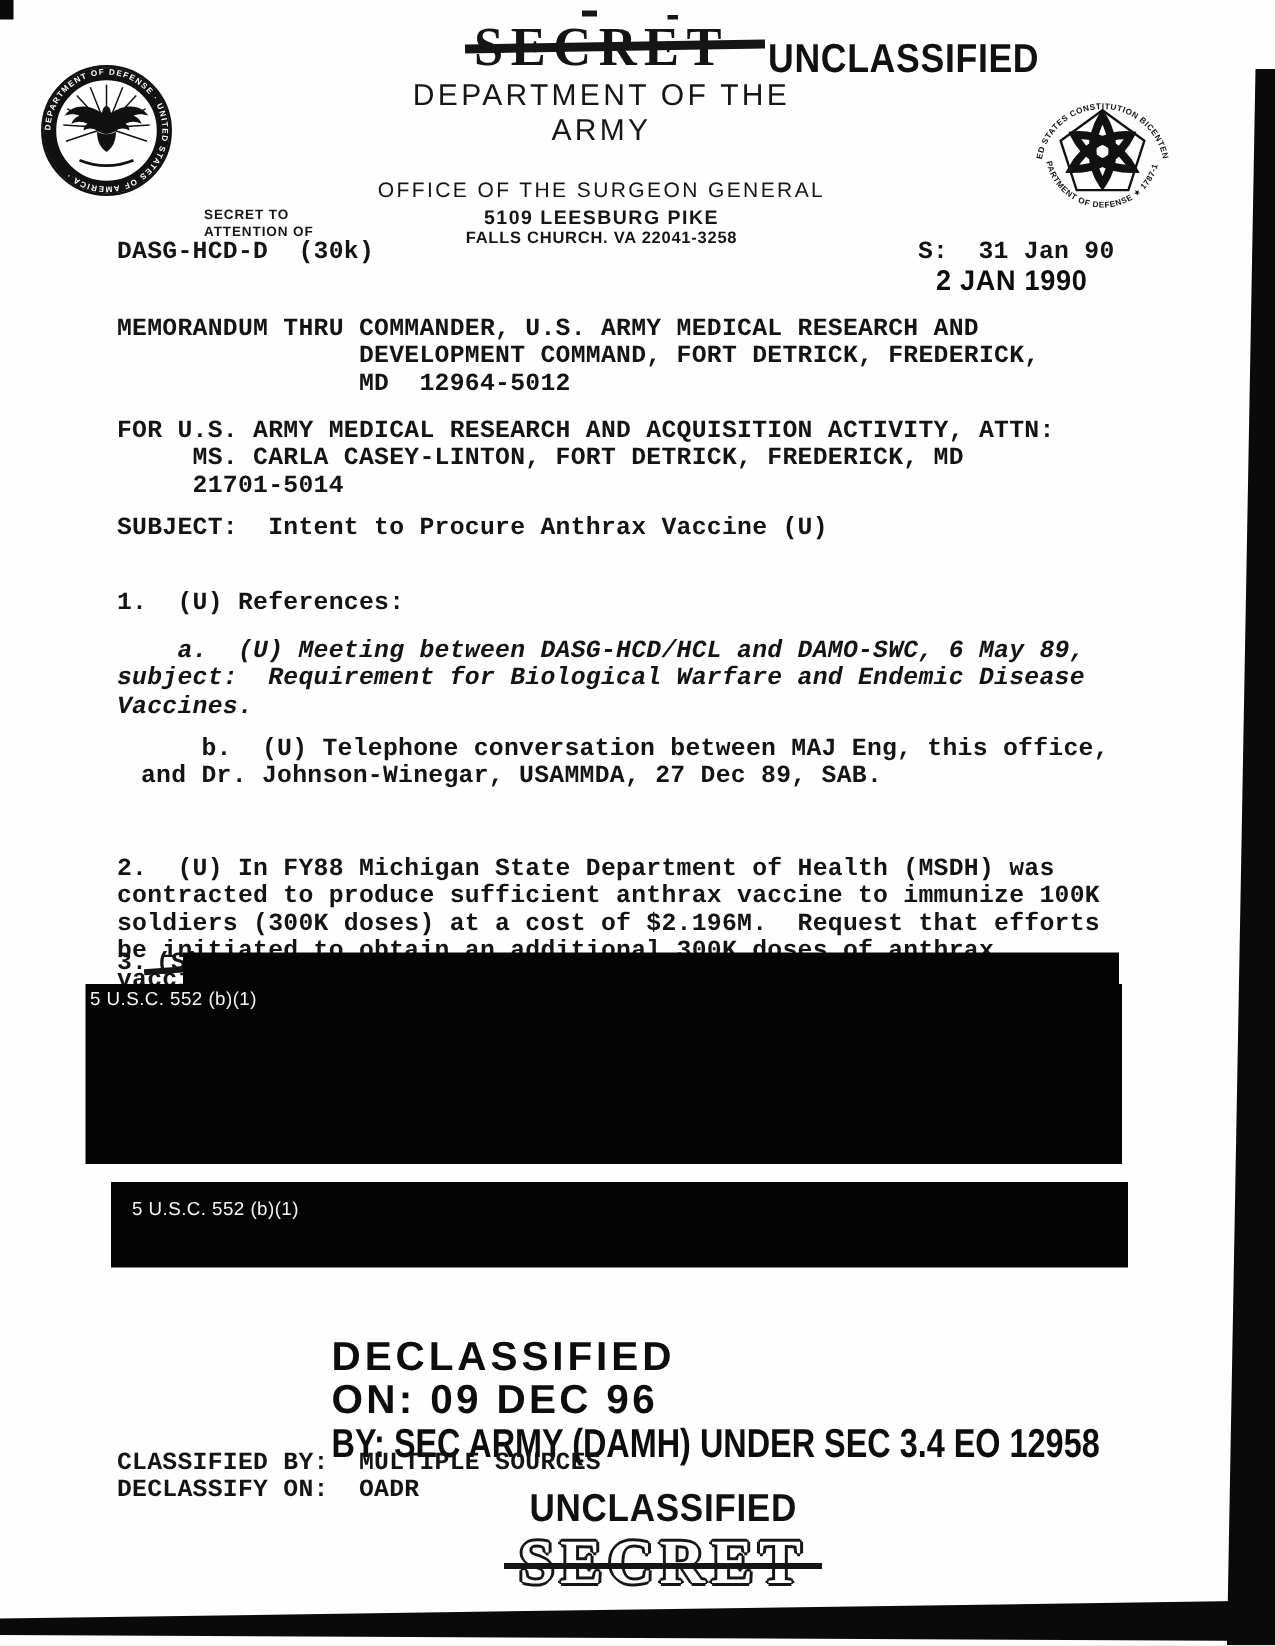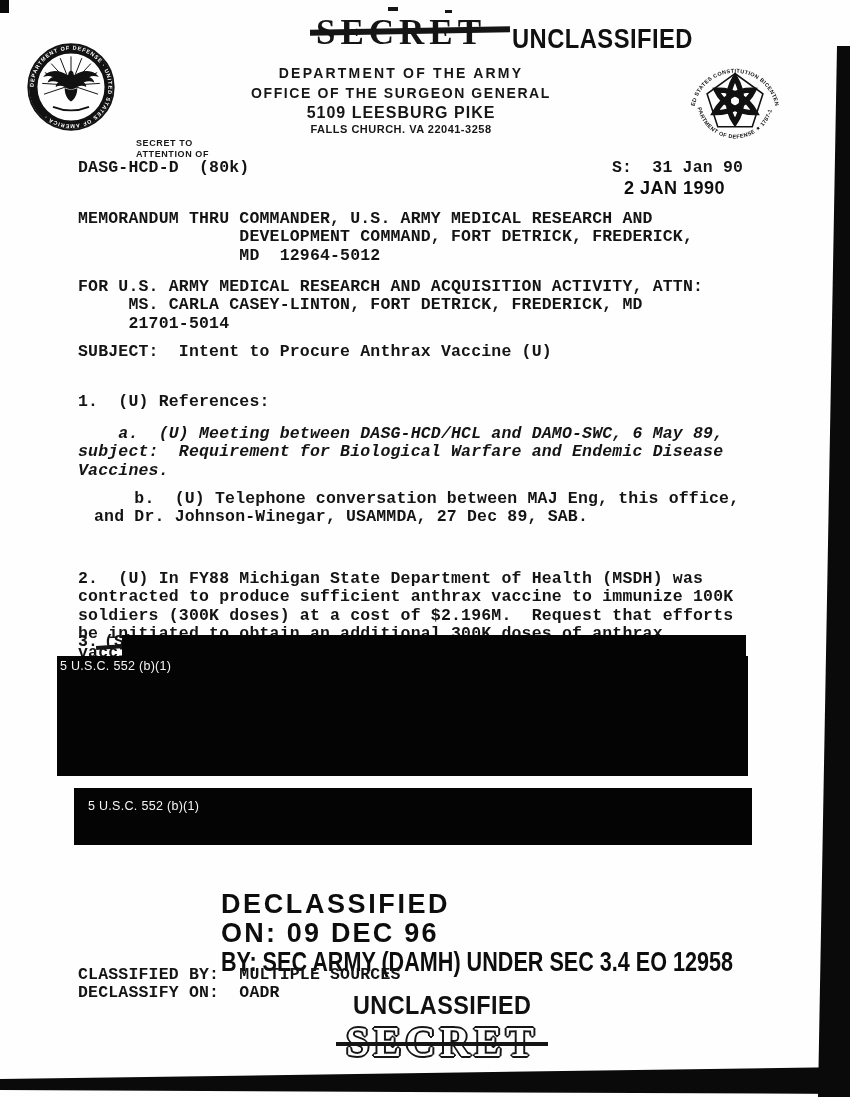--- a/index.html
+++ b/index.html
@@ -16,23 +16,23 @@
   .mono-tight{line-height:15.5px;}
   .stamp-sans{font-family:"Liberation Sans","DejaVu Sans",sans-serif;font-weight:bold;color:#111;}
   .serif-stamp{font-family:"Liberation Serif","DejaVu Serif",serif;font-weight:bold;color:#141414;}
   .strike-line{position:absolute;background:#151515;}
   .redaction{position:absolute;background:#040404;}
   .redaction-label{
     position:absolute;color:#f5f5f5;font-size:12.5px;letter-spacing:0.3px;
     font-family:"Liberation Sans","DejaVu Sans",sans-serif;
   }
   .letterhead{position:absolute;left:240px;top:53px;width:322px;text-align:center;}
-  .lh-dept{font-size:14px;font-weight:bold;letter-spacing:2.2px;margin-top:12px;}
-  .lh-office{font-size:14px;font-weight:bold;letter-spacing:1.6px;margin-top:4px;}
-  .lh-addr1{font-size:16px;font-weight:bold;letter-spacing:1px;margin-top:3px;}
+  .lh-dept{font-size:20px;font-weight:normal;letter-spacing:2.2px;}
+  .lh-office{font-size:14px;font-weight:normal;letter-spacing:1.6px;margin-top:19px;}
+  .lh-addr1{font-size:13px;font-weight:bold;letter-spacing:1px;margin-top:3px;}
   .lh-addr2{font-size:11px;font-weight:bold;letter-spacing:0.5px;margin-top:1px;}
   .reply-to{
     position:absolute;left:136px;top:138px;font-size:9px;font-weight:bold;
     letter-spacing:0.6px;line-height:10.5px;white-space:pre;
   }
   .secret-top{
     position:absolute;left:316px;top:12px;font-size:35px;letter-spacing:5px;
     transform:scaleY(1.05);
   }
   .unclass-top{
@@ -123,21 +123,21 @@
       <g fill="none" stroke="#111" stroke-width="5.4">
         <path d="M50 28 C59 43 59 61 50 74 C41 61 41 43 50 28 Z"></path>
         <path d="M50 28 C59 43 59 61 50 74 C41 61 41 43 50 28 Z" transform="rotate(120 50 52)"></path>
         <path d="M50 28 C59 43 59 61 50 74 C41 61 41 43 50 28 Z" transform="rotate(240 50 52)"></path>
       </g>
     </svg>
   </div>
 
   <div class="reply-to">SECRET TO
 ATTENTION OF</div>
-  <div class="mono abs" style="left:78px;top:159px;">DASG-HCD-D  (80k)</div>
+  <div class="mono abs" style="left:78px;top:159px;">DASG-HCD-D  (30k)</div>
   <div class="mono abs" style="left:612px;top:159px;">S:  31 Jan 90</div>
   <div class="date-stamp">2 JAN 1990</div>
 
   <div class="mono abs" style="left:78px;top:210px;">MEMORANDUM THRU COMMANDER, U.S. ARMY MEDICAL RESEARCH AND
                 DEVELOPMENT COMMAND, FORT DETRICK, FREDERICK,
                 MD  12964-5012</div>
   <div class="mono abs" style="left:78px;top:278px;">FOR U.S. ARMY MEDICAL RESEARCH AND ACQUISITION ACTIVITY, ATTN:
      MS. CARLA CASEY-LINTON, FORT DETRICK, FREDERICK, MD
      21701-5014</div>
   <div class="mono abs" style="left:78px;top:343px;">SUBJECT:  Intent to Procure Anthrax Vaccine (U)</div>

